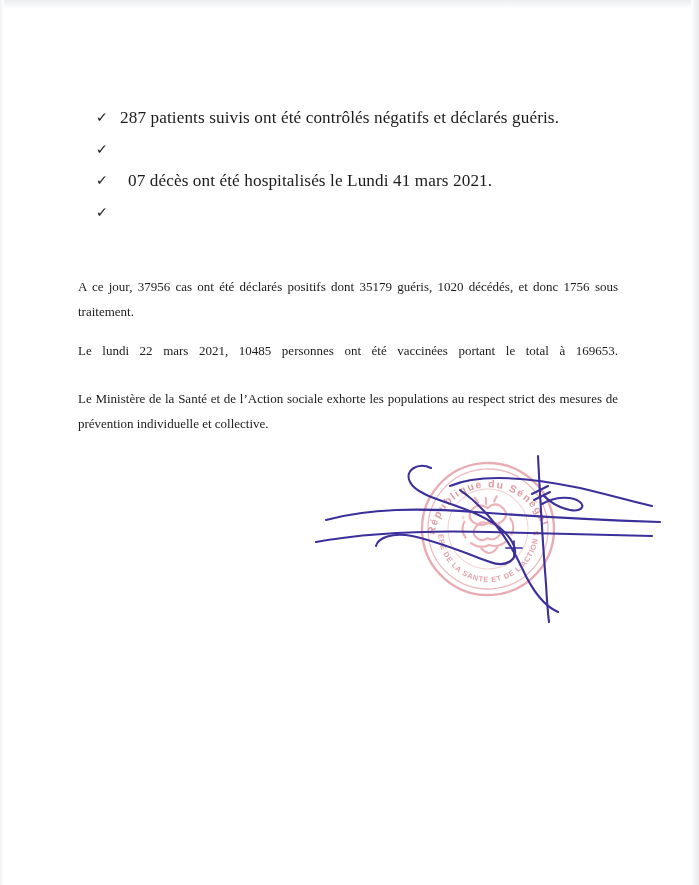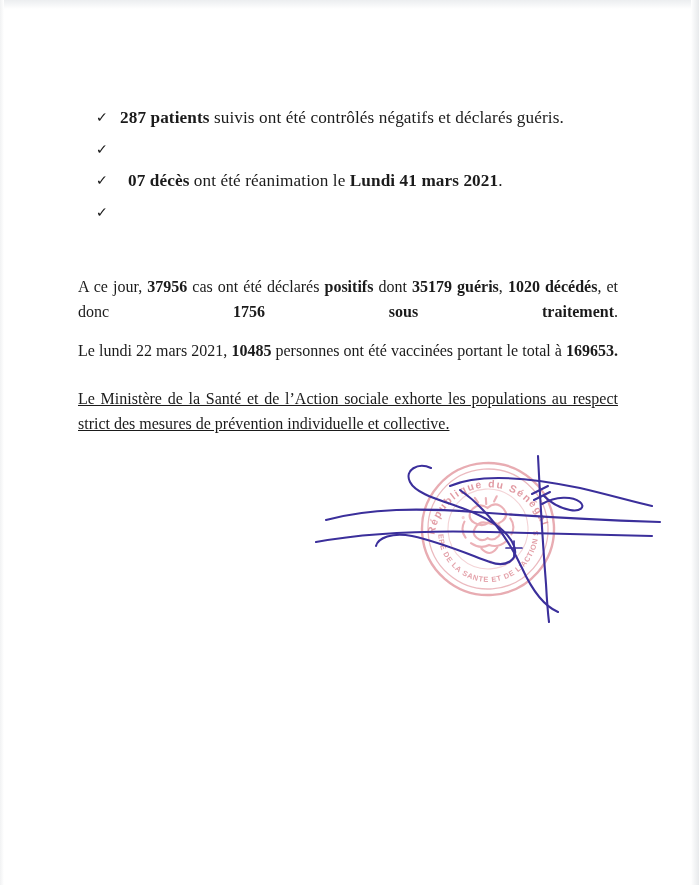--- a/index.html
+++ b/index.html
@@ -49,34 +49,34 @@
   .bullet .check{
     position:absolute;left:0;top:0;
     font-size:14px;
     line-height:28.5px;
     color:#1b1b1b;
     transform:scaleX(1.05);
   }
   .bullet.extra-indent{padding-left:32px;}
   .bullet.justified{text-align:justify;}
   .bullet.justified::after{content:"";display:inline-block;width:100%;}
-  b{font-weight:700;}
+  b{font-weight:400;}
 
   
   .para{
     position:absolute;
     left:78px;width:540px;
-    font-size:16px;
+    font-size:13px;
     line-height:25px;
     text-align:justify;
     text-justify:inter-word;
   }
   .para.p1{top:274px;}
   .para.p2{top:338px;}
-  .para.p3{top:386px;text-decoration:underline;}
+  .para.p3{top:386px;}
   .para::after{content:"";display:inline-block;width:100%;}
   .para.last::after{content:none;}
 
   
   .sigblock{
     position:absolute;
     left:300px;top:450px;
     width:380px;height:175px;
   }
   .stamp{
@@ -106,21 +106,21 @@
       <span class="check">✓</span>
       <span><b>287 patients</b><span> suivis ont été contrôlés négatifs et déclarés guéris.</span></span>
     </div>
 
     <div class="bullet justified">
       <span class="check">✓</span>
     </div>
 
     <div class="bullet extra-indent">
       <span class="check">✓</span>
-      <span><b>07 décès</b><span> ont été réanimation le </span><b>Lundi 41 mars 2021</b><span>.</span></span>
+      <span><b>07 décès</b><span> ont été hospitalisés le </span><b>Lundi 41 mars 2021</b><span>.</span></span>
     </div>
 
     <div class="bullet">
       <span class="check">✓</span>
     </div>
 
   </div>
 
   <div class="para p1"><span>A ce jour, </span><b>37956</b><span> cas ont été déclarés </span><b>positifs</b><span> dont </span><b>35179 guéris</b><span>, </span><b>1020 décédés</b><span>, et donc </span><b>1756 sous traitement</b><span>.</span></div>
   <div class="para p2"><span>Le lundi 22 mars 2021, </span><b>10485</b><span> personnes ont été  vaccinées portant le total à </span><b>169653.</b></div>

